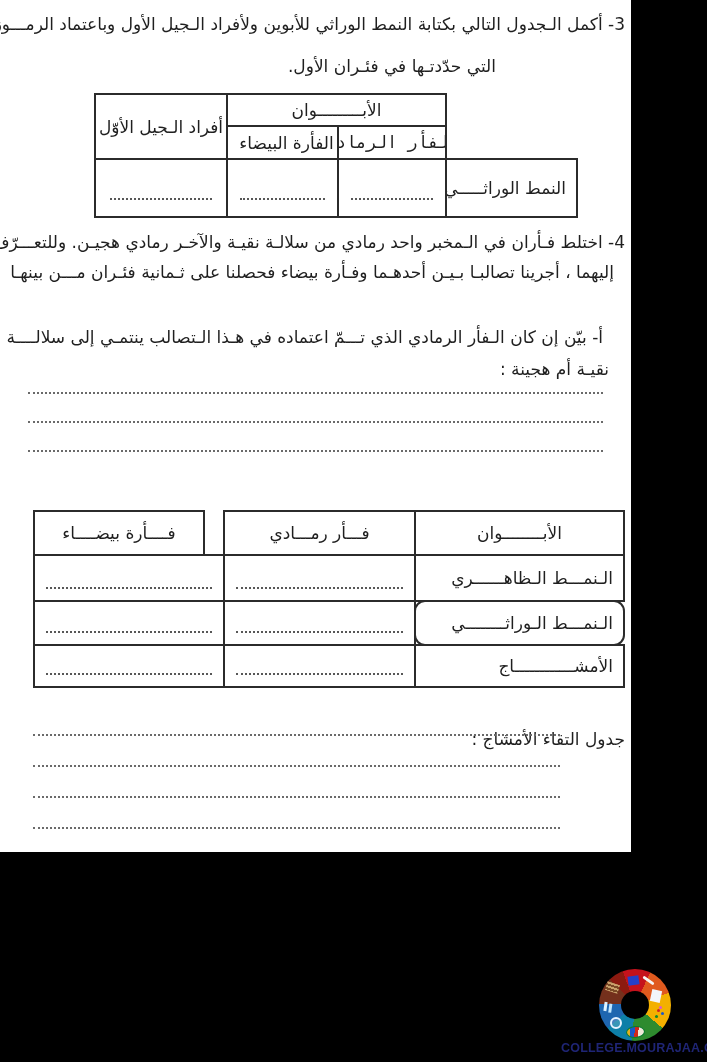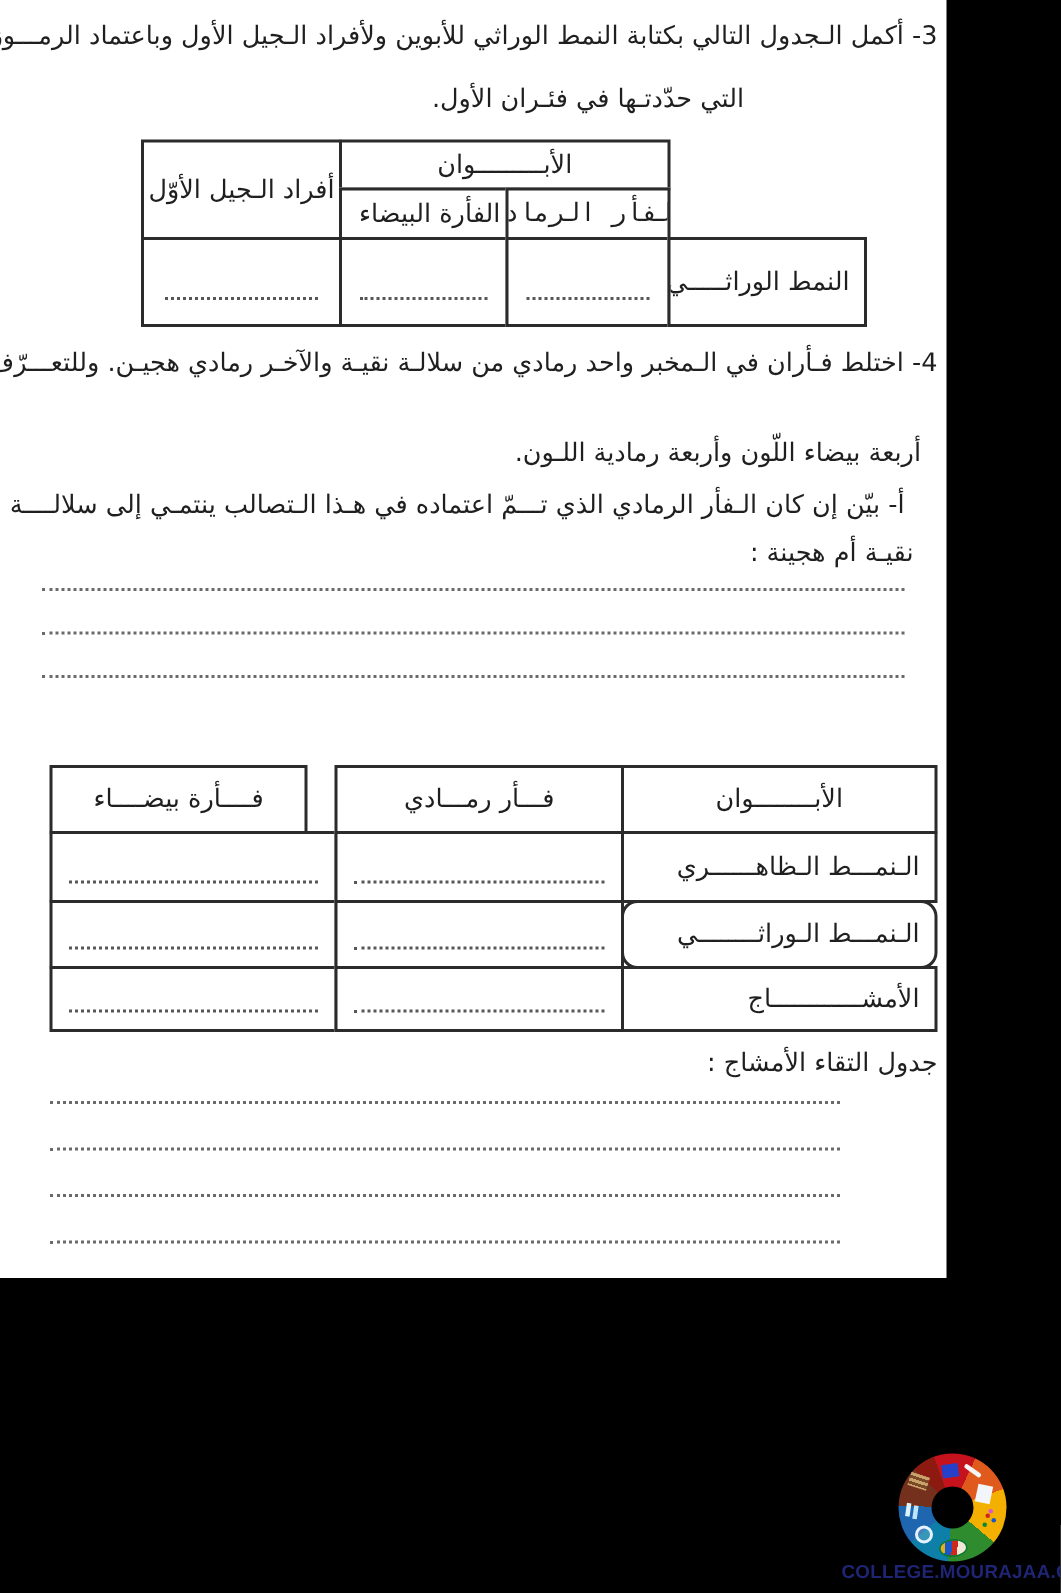--- a/index.html
+++ b/index.html
@@ -59,21 +59,21 @@
       <div class="cell fill" style="left:226px;top:158px;width:113px;height:60px;">
           <div class="cdots"></div>
         </div>
       <div class="cell fill" style="left:337px;top:158px;width:110px;height:60px;">
           <div class="cdots"></div>
         </div>
       <div class="cell lbl" style="left:445px;top:158px;width:133px;height:60px;">النمط الوراثـــــي</div>
     </div>
 
     <div class="tx" style="top:231px;right:6px;">4- اختلط فـأران في الـمخبر واحد رمادي من سلالـة نقيـة والآخـر رمادي هجيـن. وللتعـــرّف</div>
-    <div class="tx" style="top:291px;right:17px;">أربعة بيضاء اللّون وأربعة رمادية اللـون.</div>
+    <div class="tx" style="top:261px;right:17px;">إليهما ، أجرينا تصالبـا بـيـن أحدهـما وفـأرة بيضاء فحصلنا على ثـمانية فئـران مـــن بينهـا</div>
 
     <div class="tx" style="top:326px;right:28px;">أ- بيّن إن كان الـفأر الرمادي الذي تـــمّ اعتماده في هـذا الـتصالب ينتمـي إلى سلالــــة</div>
     <div class="tx" style="top:358px;right:22px;">نقيـة أم هجينة :</div>
     <div class="ansline" style="left:28px;top:392px;width:575px;"></div>
     <div class="ansline" style="left:28px;top:421px;width:575px;"></div>
     <div class="ansline" style="left:28px;top:450px;width:575px;"></div>
 
 
     <div>
       <div class="cell" style="left:33px;top:510px;width:172px;height:46px;">فــــأرة بيضــــاء</div>
@@ -98,21 +98,21 @@
 
       <div class="cell fill" style="left:33px;top:644px;width:192px;height:44px;">
           <div class="cdots wide"></div>
         </div>
       <div class="cell fill" style="left:223px;top:644px;width:193px;height:44px;">
           <div class="cdots wide"></div>
         </div>
       <div class="cell lbl" style="left:414px;top:644px;width:211px;height:44px;">الأمشــــــــــــاج</div>
     </div>
 
-    <div class="tx" style="top:698px;right:6px;">جدول التقاء الأمشاج :</div>
+    <div class="tx" style="top:728px;right:6px;">جدول التقاء الأمشاج :</div>
     <div class="ansline" style="left:33px;top:734px;width:527px;"></div>
     <div class="ansline" style="left:33px;top:765px;width:527px;"></div>
     <div class="ansline" style="left:33px;top:796px;width:527px;"></div>
     <div class="ansline" style="left:33px;top:827px;width:527px;"></div>
   </div>
 
   <div class="logo-ring" style="background: conic-gradient(from -20deg, rgb(197, 18, 28) 0deg, rgb(197, 18, 28) 45deg, rgb(224, 90, 30) 45deg, rgb(224, 90, 30) 90deg, rgb(243, 176, 0) 90deg, rgb(243, 176, 0) 150deg, rgb(46, 139, 46) 150deg, rgb(46, 139, 46) 205deg, rgb(13, 127, 168) 205deg, rgb(13, 127, 168) 250deg, rgb(30, 102, 176) 250deg, rgb(30, 102, 176) 292deg, rgb(116, 48, 28) 292deg, rgb(116, 48, 28) 335deg, rgb(140, 26, 16) 335deg, rgb(140, 26, 16) 360deg);">
     <i class="ic-books"></i>
     <i class="ic-cap"></i>
     <i class="ic-pencil"></i>

